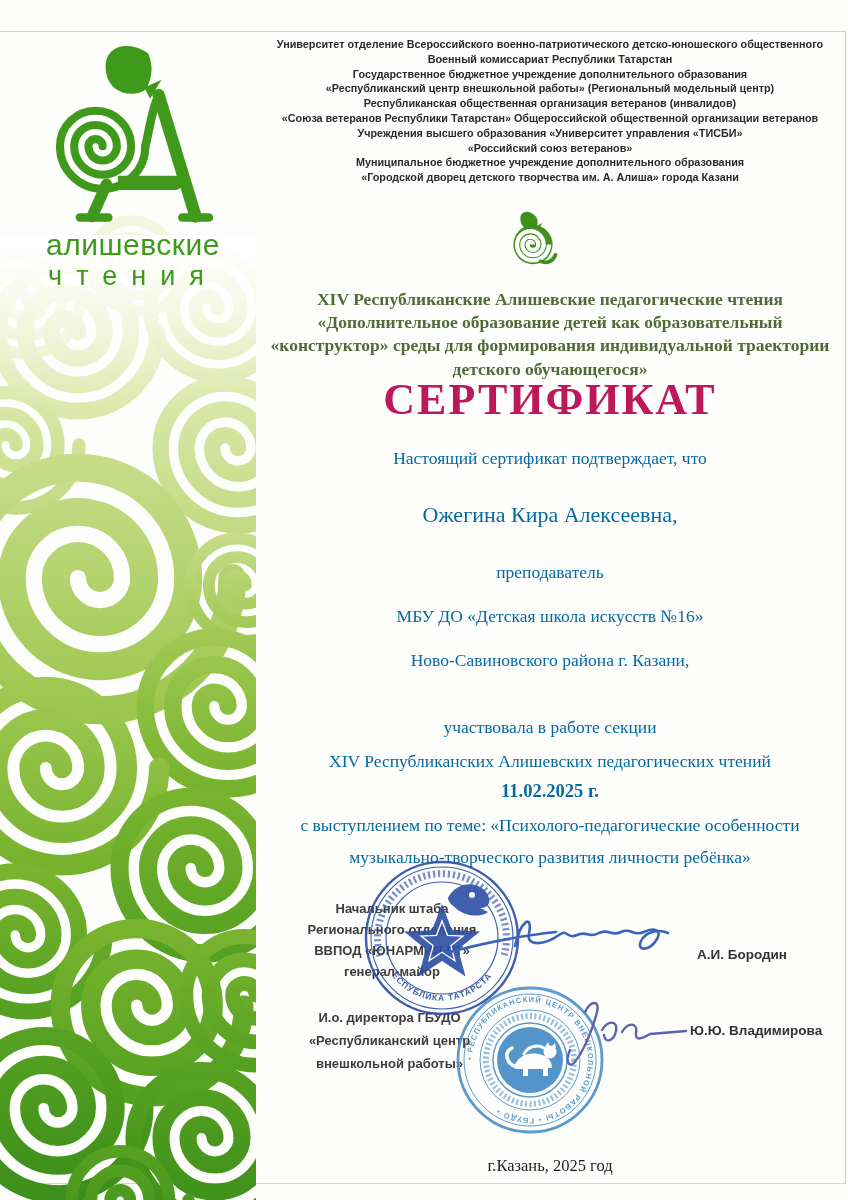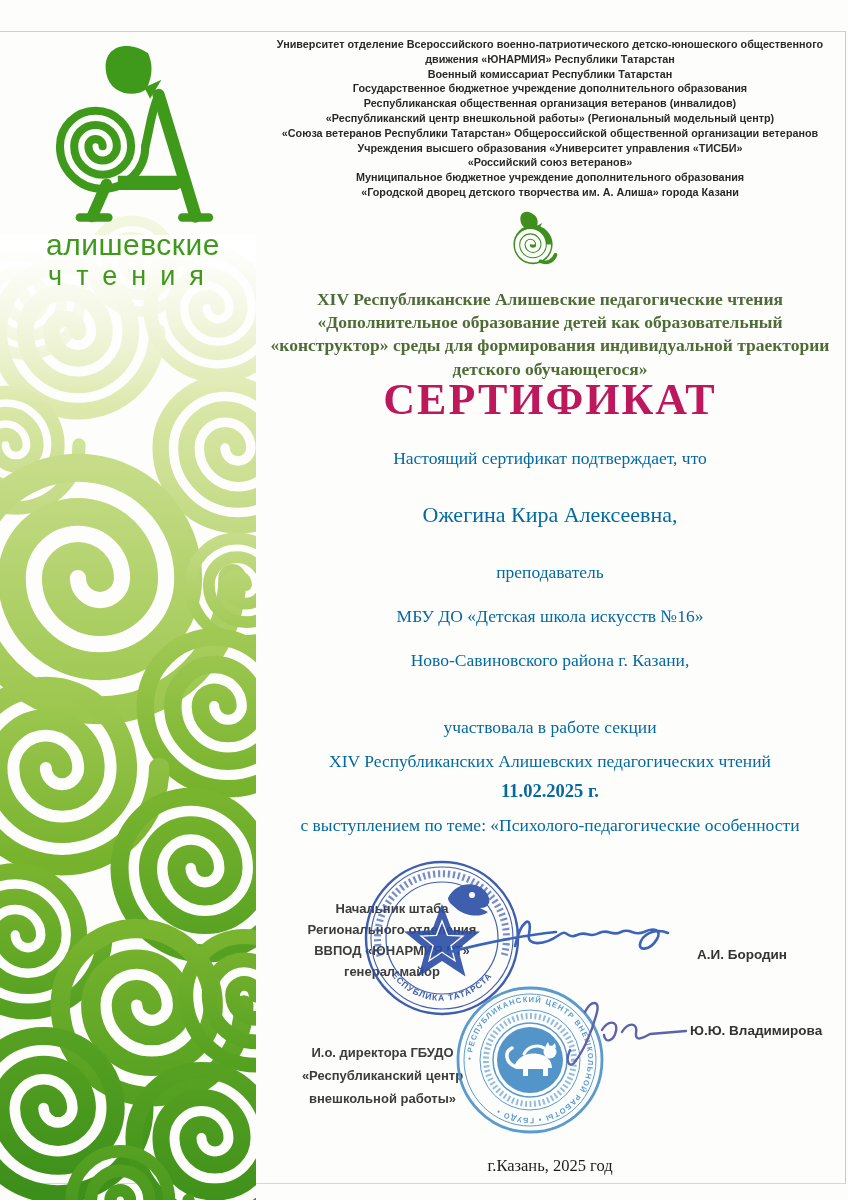--- a/index.html
+++ b/index.html
@@ -27,21 +27,21 @@
   .b-school{top:606px;}
   .b-district{top:650px;}
   .b-part{top:717px;}
   .b-event{top:751px;}
   .b-date{top:781px;font-weight:bold;font-size:18.5px;}
   .b-topic1{top:815px;}
   .b-topic2{top:847px;}
   .role{position:absolute;text-align:center;z-index:3;font-size:13px;font-weight:600;
         color:#3c3c3c;}
   .role1{left:302px;top:898px;width:180px;line-height:21px;}
-  .role2{left:285px;top:1006px;width:195px;line-height:23px;margin-top:35px;}
+  .role2{left:292px;top:1006px;width:195px;line-height:23px;}
   .sig-name{position:absolute;z-index:3;font-size:13.5px;font-weight:600;color:#333;}
   .sig-name1{left:697px;top:947px;}
   .sig-name2{left:690px;top:1023px;}
   .stamp{position:absolute;z-index:4;opacity:.9;}
   .stamp1{left:362px;top:858px;}
   .stamp2{left:455px;top:985px;}
   .ink{position:absolute;left:0;top:0;z-index:5;pointer-events:none;}
   .footer{position:absolute;left:255px;top:1156px;width:590px;text-align:center;z-index:3;
           color:#1d1d1d;font-size:16.5px;}
 </style>
@@ -125,25 +125,24 @@
         <path d="M44 187 L74 187" stroke-width="9"></path>
         <path d="M152 187 L180 187" stroke-width="9"></path>
       </g>
     </svg>
     <div class="logo-word1">алишевские</div>
     <div class="logo-word2">чтения</div>
   </div>
 
   <div class="org">
     <div>Университет отделение Всероссийского военно-патриотического детско-юношеского общественного</div>
-    <div>движения «ЮНАРМИЯ» Республики Татарстан</div>
     <div>Военный комиссариат Республики Татарстан</div>
     <div>Государственное бюджетное учреждение дополнительного образования</div>
+    <div>«Республиканский центр внешкольной работы» (Региональный модельный центр)</div>
     <div>Республиканская общественная организация ветеранов (инвалидов)</div>
-    <div>«Республиканский центр внешкольной работы» (Региональный модельный центр)</div>
     <div>«Союза ветеранов Республики Татарстан» Общероссийской общественной организации ветеранов</div>
     <div>Учреждения высшего образования «Университет управления «ТИСБИ»</div>
     <div>«Российский союз ветеранов»</div>
     <div>Муниципальное бюджетное учреждение дополнительного образования</div>
     <div>«Городской дворец детского творчества им. А. Алиша» города Казани</div>
   </div>
 
   <svg class="apple" width="56" height="60" viewBox="-30 -32 60 64">
     <g fill="#3e8f1c" stroke="none">
       <circle cx="0" cy="7" r="21"></circle>
@@ -165,20 +164,21 @@
 
   <div class="bl serif b-confirm">Настоящий сертификат подтверждает, что</div>
   <div class="bl serif b-name">Ожегина Кира Алексеевна,</div>
   <div class="bl serif b-pos">преподаватель</div>
   <div class="bl serif b-school">МБУ ДО «Детская школа искусств №16»</div>
   <div class="bl serif b-district">Ново-Савиновского района г. Казани,</div>
   <div class="bl serif b-part">участвовала в работе секции</div>
   <div class="bl serif b-event">XIV Республиканских Алишевских педагогических чтений</div>
   <div class="bl serif b-date">11.02.2025 г.</div>
   <div class="bl serif b-topic1">с выступлением по теме: «Психолого-педагогические особенности</div>
+  <div class="bl serif b-topic2">музыкально-творческого развития личности ребёнка»</div>
 
   <div class="role role1">
     <div>Начальник штаба</div>
     <div>Регионального отделения</div>
     <div>ВВПОД «ЮНАРМИЯ РТ»</div>
     <div>генерал-майор</div>
   </div>
   <div class="sig-name sig-name1">А.И. Бородин</div>
 
   <div class="role role2">

